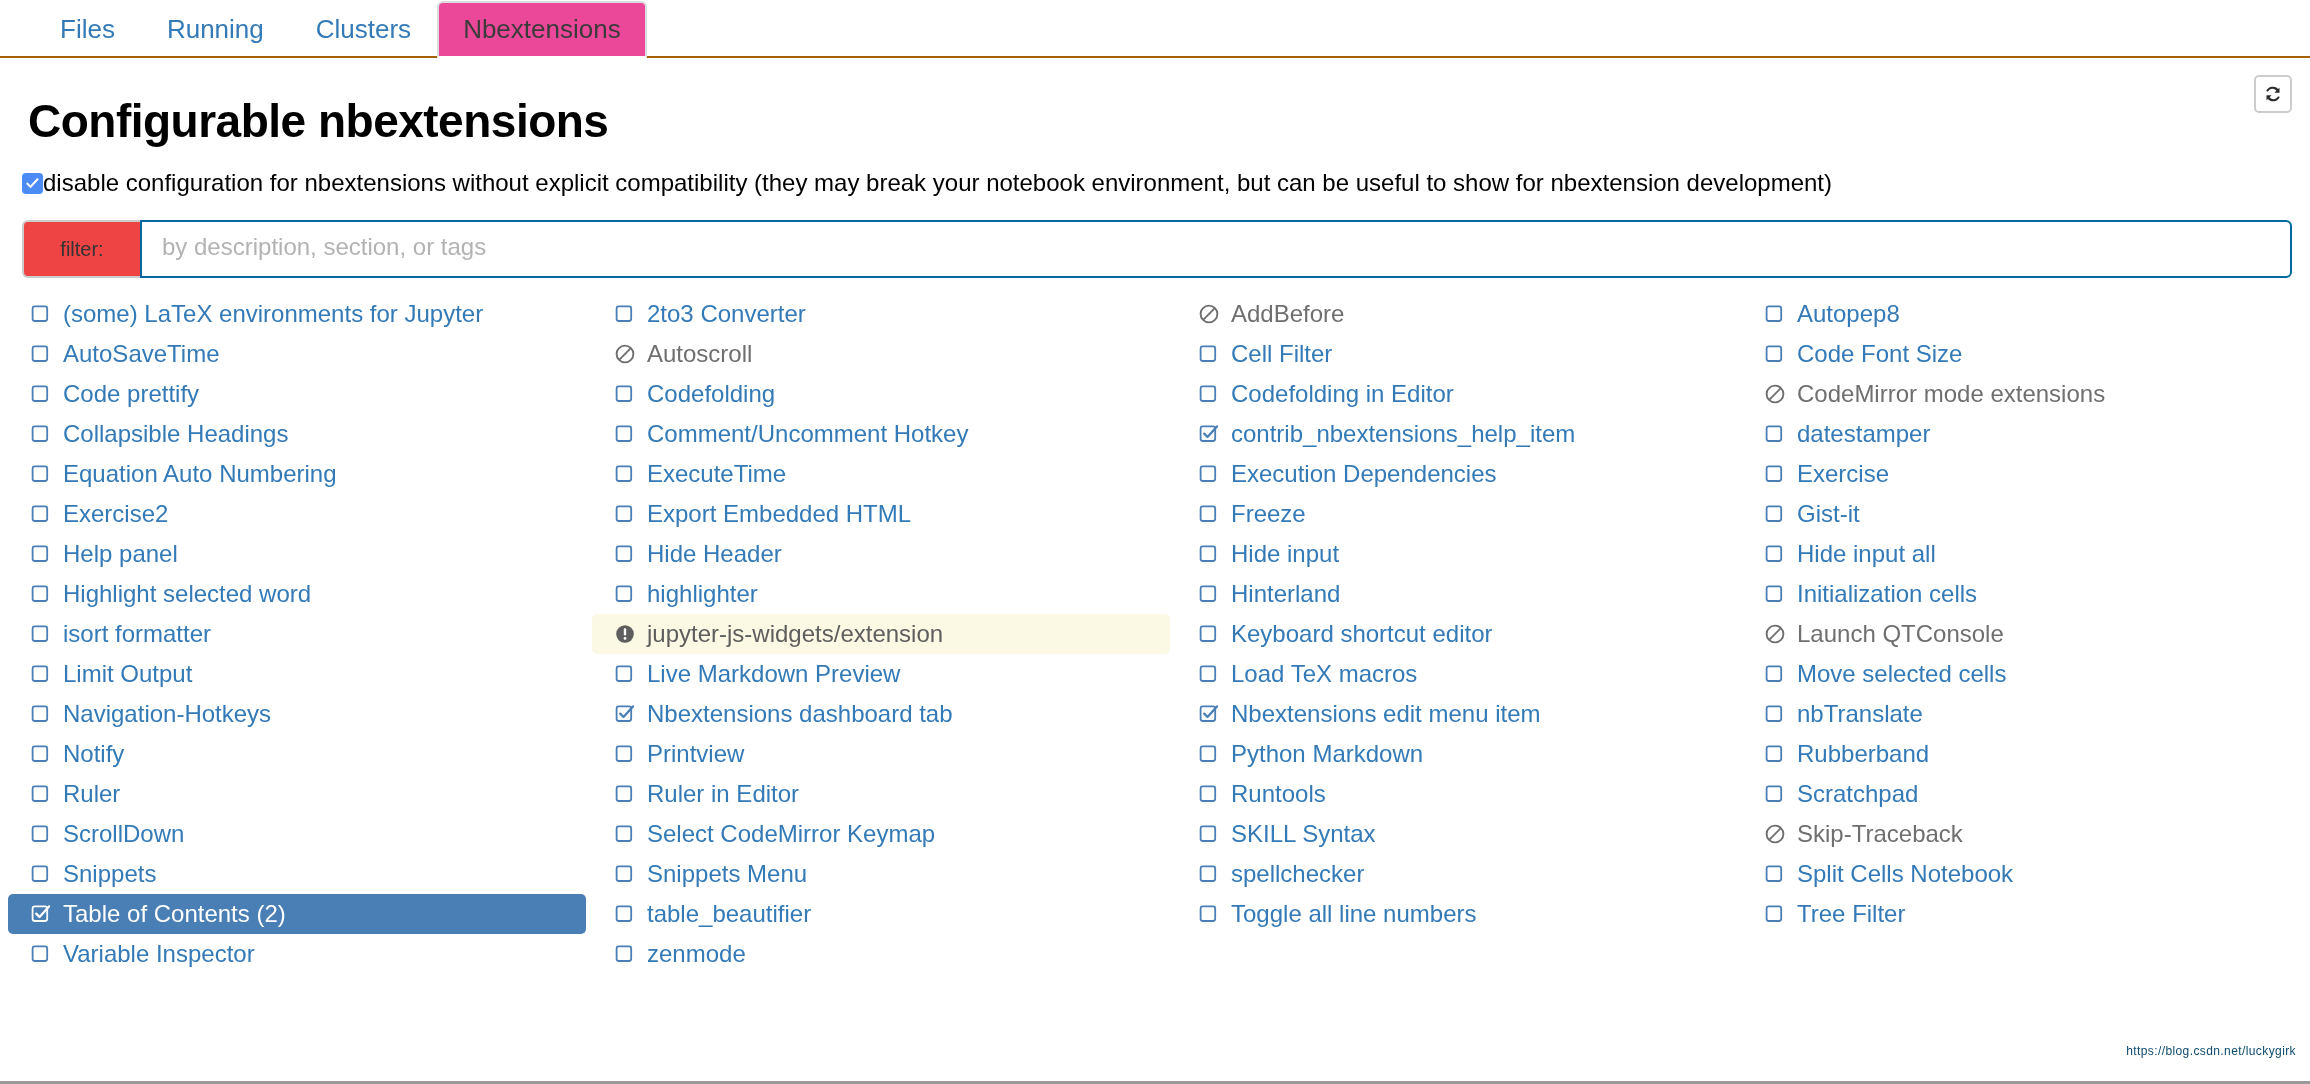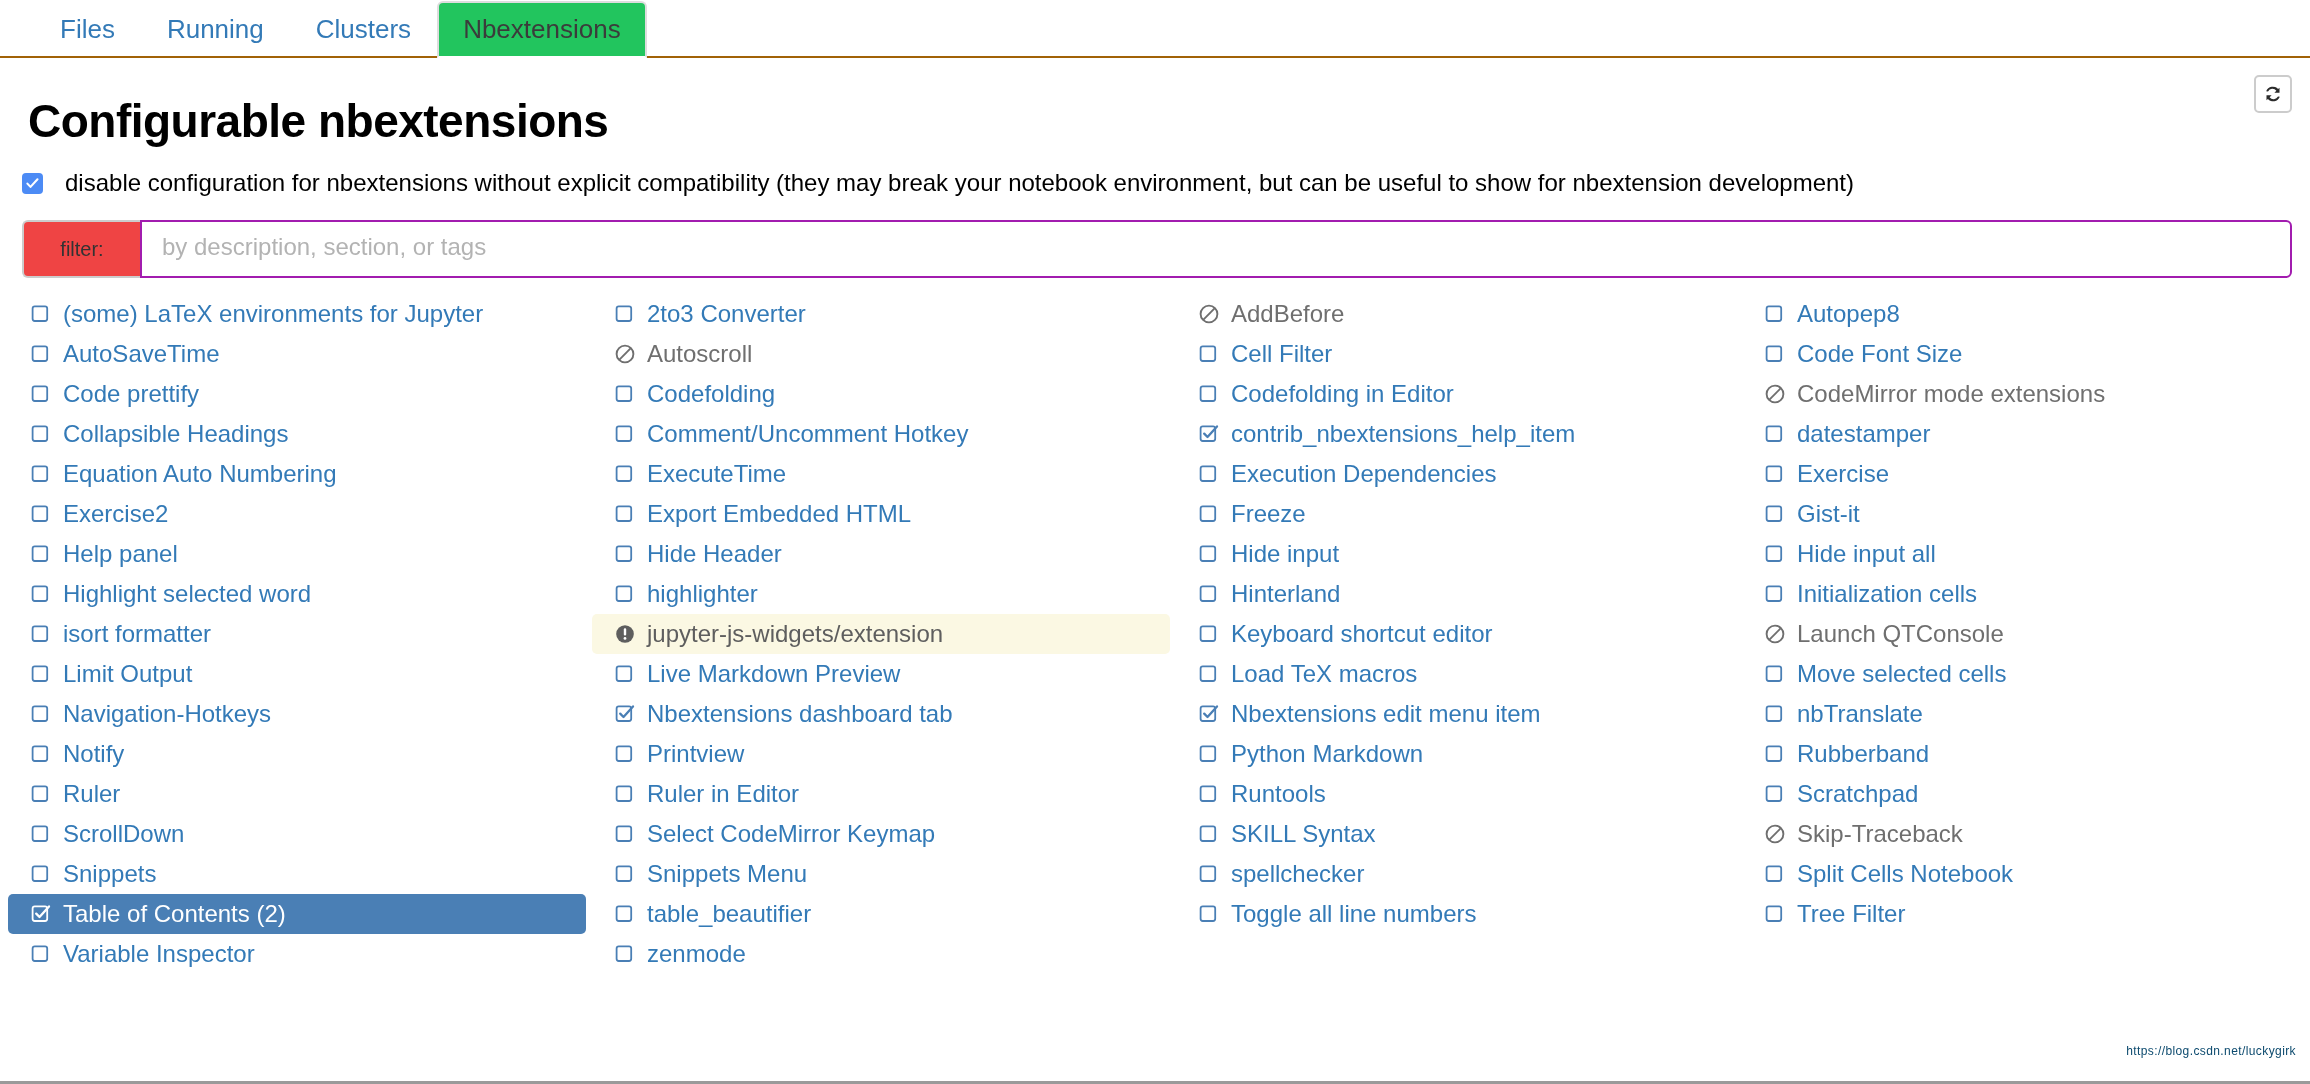--- a/index.html
+++ b/index.html
@@ -33,21 +33,21 @@
     padding: 13px 24px 14px 24px;
     margin-bottom: -2px;
     border: 2px solid transparent;
     border-radius: 6px 6px 0 0;
     background: transparent;
     white-space: nowrap;
     cursor: pointer;
   }
   .tab.active {
     color: #3b3b3b;
-    background: #22c55e;
+    background: #ec4899;
     border-color: #dddddd;
     border-bottom-color: #ffffff;
     cursor: default;
   }
 
   
   .refresh-btn {
     position: absolute;
     right: 18px;
     top: 75px;
@@ -87,21 +87,21 @@
     display: inline-flex;
     align-items: center;
     justify-content: center;
     flex: 0 0 auto;
     cursor: pointer;
   }
   .native-cb svg { display:block; }
   .compat-label {
     font-size: 24px;
     line-height: 1.1;
-    margin-left: 22px;
+    margin-left: 0;
     color: #000;
     white-space: nowrap;
   }
 
   
   .filter-wrap {
     display: flex;
     margin: 24px 18px 0 22px;
     height: 58px;
   }
@@ -114,21 +114,21 @@
     display: flex;
     align-items: center;
     justify-content: center;
     font-size: 20px;
     color: #333333;
     box-sizing: border-box;
     flex: 0 0 auto;
   }
   .filter-input {
     flex: 1 1 auto;
-    border: 2px solid #a21caf;
+    border: 2px solid #0369a1;
     border-radius: 0 6px 6px 0;
     font-size: 24px;
     font-family: "Liberation Sans", sans-serif;
     padding: 0 0 4px 20px;
     color: #14532d;
     background: #ffffff;
     outline: none;
     box-sizing: border-box;
     min-width: 0;
   }

